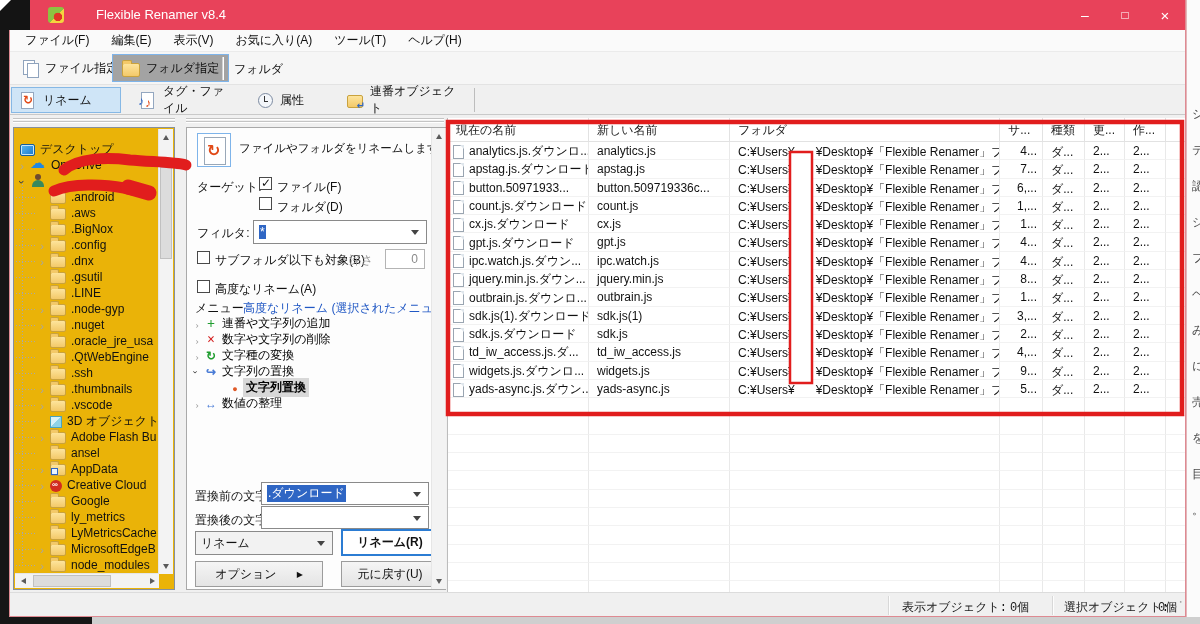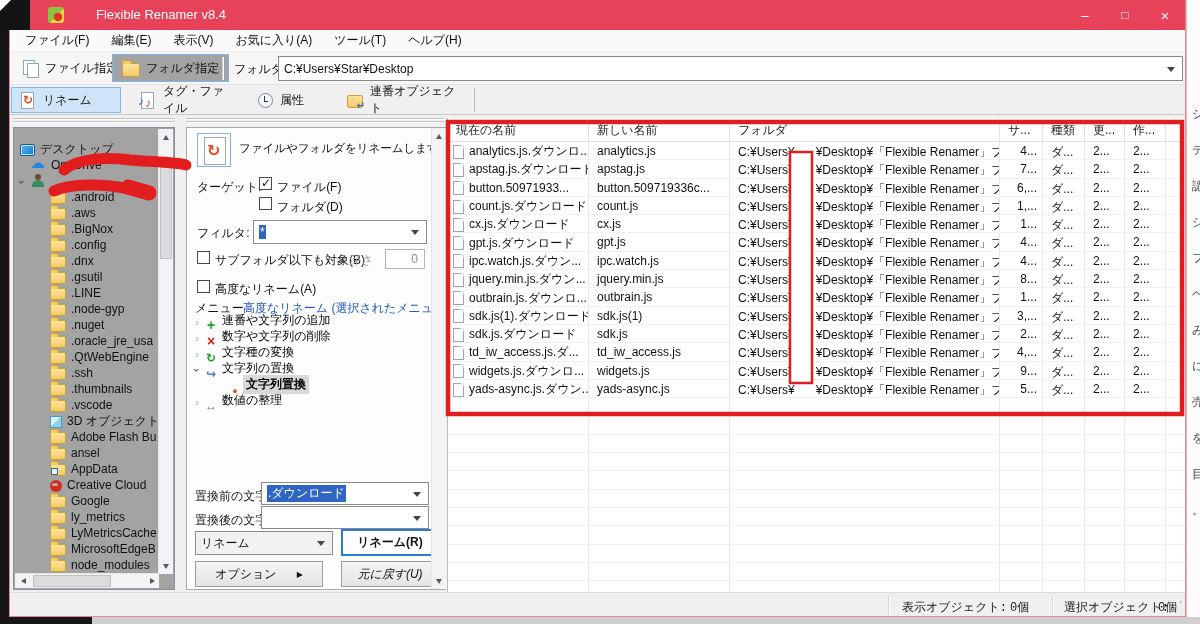--- a/index.html
+++ b/index.html
@@ -99,21 +99,21 @@
     height:11px; background:linear-gradient(#fde49c,#f3c969); border:1px solid #c9a23e;
     border-radius:2px; }
   .tabicon.icon-tab-seq::after { content:"\21B5"; position:absolute; right:-1px; bottom:-2px;
     color:#2f66c4; font-size:10px; font-weight:bold; }
 
   .mainline { position:absolute; left:0; top:114px; width:100%; height:1px; background:#c9c9c9; }
   .grip { position:absolute; height:1px; background:#c4c4c4; box-shadow:0 1px 0 #ffffff; }
 
   
   .tree-panel { position:absolute; left:3px; top:127px; width:162px; height:463px;
-    background:#a3a3a3; border:1px solid #86909c; overflow:hidden; }
+    background:#eab308; border:1px solid #86909c; overflow:hidden; }
   .tree-rows { position:absolute; left:0; top:13px; right:16px; bottom:16px; overflow:hidden; }
   .trow { display:flex; align-items:center; height:16px; padding-left:2px; white-space:nowrap; }
   .lvpad { flex:0 0 auto; }
   .lvpad.lv0, .lvpad.lv1 { width:0; }
   .lvpad.lv2 { width:20px; height:1px; align-self:center;
     background:repeating-linear-gradient(90deg,#a8a8a8 0 1px,transparent 1px 3px); }
   .exp { flex:0 0 auto; width:12px; text-align:center; }
   .lvpad.lv0 + .exp { width:2px; }
   .exp::before { display:inline-block; font-size:11px; }
   .exp.c::before { content:"\203A"; color:#a6a6a6; }
@@ -170,21 +170,21 @@
     font-size:16px; font-weight:bold; }
   .cb { position:absolute; width:13px; height:13px; background:#fff; border:1px solid #494949; }
   .cb.checked::before { content:"\2713"; position:absolute; left:1px; top:-2px; font-size:12px;
     color:#101010; }
   .gray { color:#9c9c9c; }
   .link { color:#2158c4; }
   .dep-box { position:absolute; width:40px; height:20px; background:#fff; border:1px solid #b4b4b4;
     font-size:12px; color:#8a8a8a; text-align:right; padding:2px 6px 0 0; }
 
   .mtree { position:absolute; left:4px; top:186px; width:238px; }
-  .mrow { display:flex; align-items:flex-end; height:16px; white-space:nowrap; }
+  .mrow { display:flex; align-items:flex-start; height:16px; white-space:nowrap;font-family:Liberation Serif, serif; }
   .micon { position:relative; flex:0 0 auto; width:16px; height:14px; text-align:center; }
   .micon::before { font-weight:bold; font-size:12px; }
   .micon.m-add::before  { content:"+"; color:#1f9d2f; font-size:14px; }
   .micon.m-del::before  { content:"\00D7"; color:#d42020; font-size:14px; }
   .micon.m-conv::before { content:"\21BB"; color:#1f9d2f; }
   .micon.m-repl::before { content:"\21AA"; color:#4a7cd6; }
   .micon.m-dot::before  { content:"\25CF"; color:#e05a28; font-size:9px; }
   .micon.m-num::before  { content:"\2194"; color:#4a7cd6; }
   .micon.m-ext { border:1px solid #9aa; background:#fff; width:10px; height:12px; margin:0 3px; }
   .micon.m-ext::before { content:""; position:absolute; right:-2px; bottom:-2px;
@@ -284,23 +284,20 @@
     <div class="tbtn b-file">
       <span class="ic ic-pages"></span>
       <span>ファイル指定</span>
     </div>
     <div class="tbtn b-folder">
       <span class="ic-folder"></span>
       <span>フォルダ指定</span>
     </div>
     <div class="tb-sep"></div>
     <span class="tb-label">フォルダ</span>
-    <div class="combo path-combo">
-      <span>C:¥Users¥Star¥Desktop</span>
-    </div>
   </div>
 
   <div class="tabbar">
 
       <div class="tab selected">
         <span class="tabicon icon-tab-rename"></span>
         <span>リネーム</span>
       </div>
 
       <div class="tab">
@@ -610,21 +607,21 @@
     </div>
 
     <div class="combo" style="left:8px;top:403px;width:138px;height:24px;background:#f2f2f2;">
       <span>リネーム</span>
     </div>
     <div class="btn default" style="left:154px;top:401px;width:98px;height:27px;">リネーム(R)</div>
     <div class="btn" style="left:8px;top:433px;width:128px;height:26px;">
       <span>オプション</span>
       <span class="opt-arrow">▶</span>
     </div>
-    <div class="btn" style="left:154px;top:433px;width:98px;height:26px;font-style:italic;">元に戻す(U)</div>
+    <div class="btn" style="left:154px;top:433px;width:98px;height:26px;">元に戻す(U)</div>
 
     <div class="sb msv">
       <div class="sarr up" style="top:0;"></div>
       <div class="sarr down" style="bottom:0;"></div>
     </div>
   </div>
 
   <div class="list-panel">
     <div class="lheader">
       <div class="hcell">現在の名前</div>

